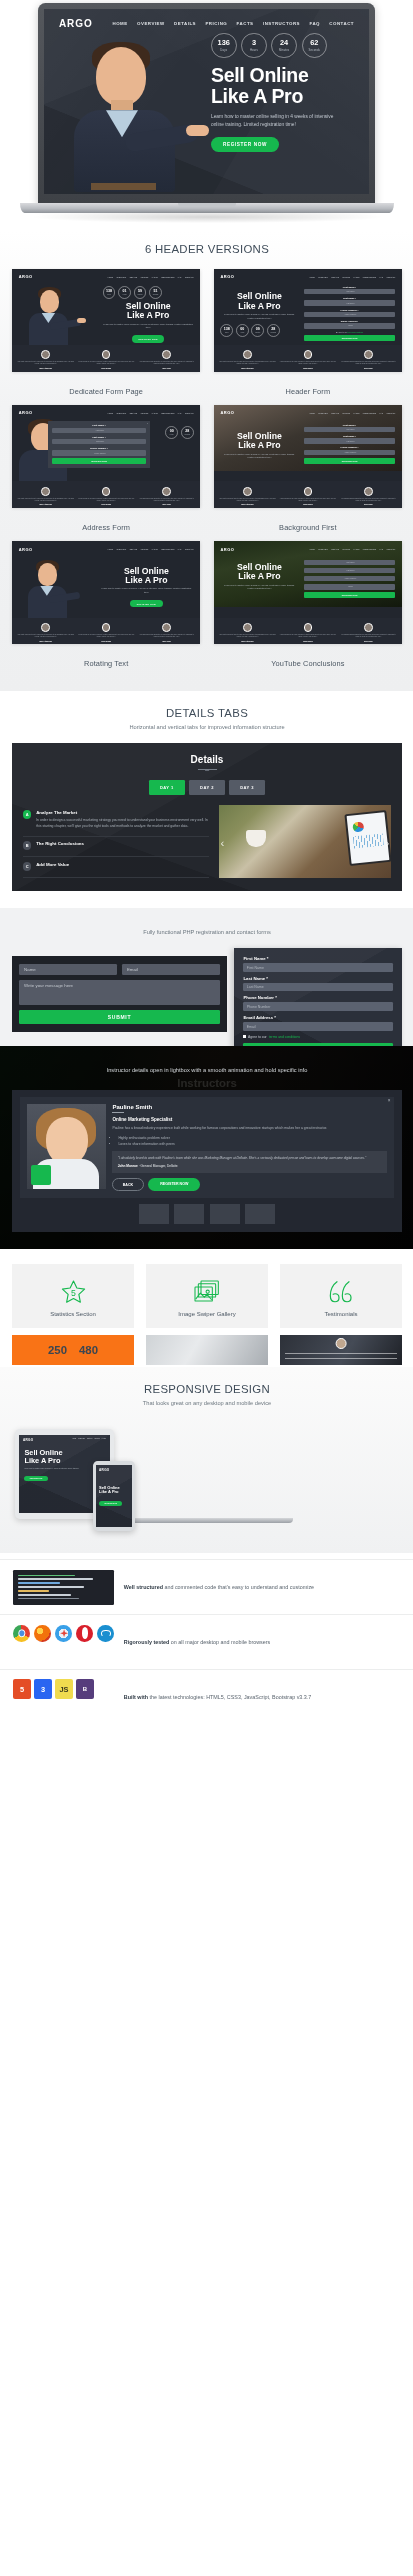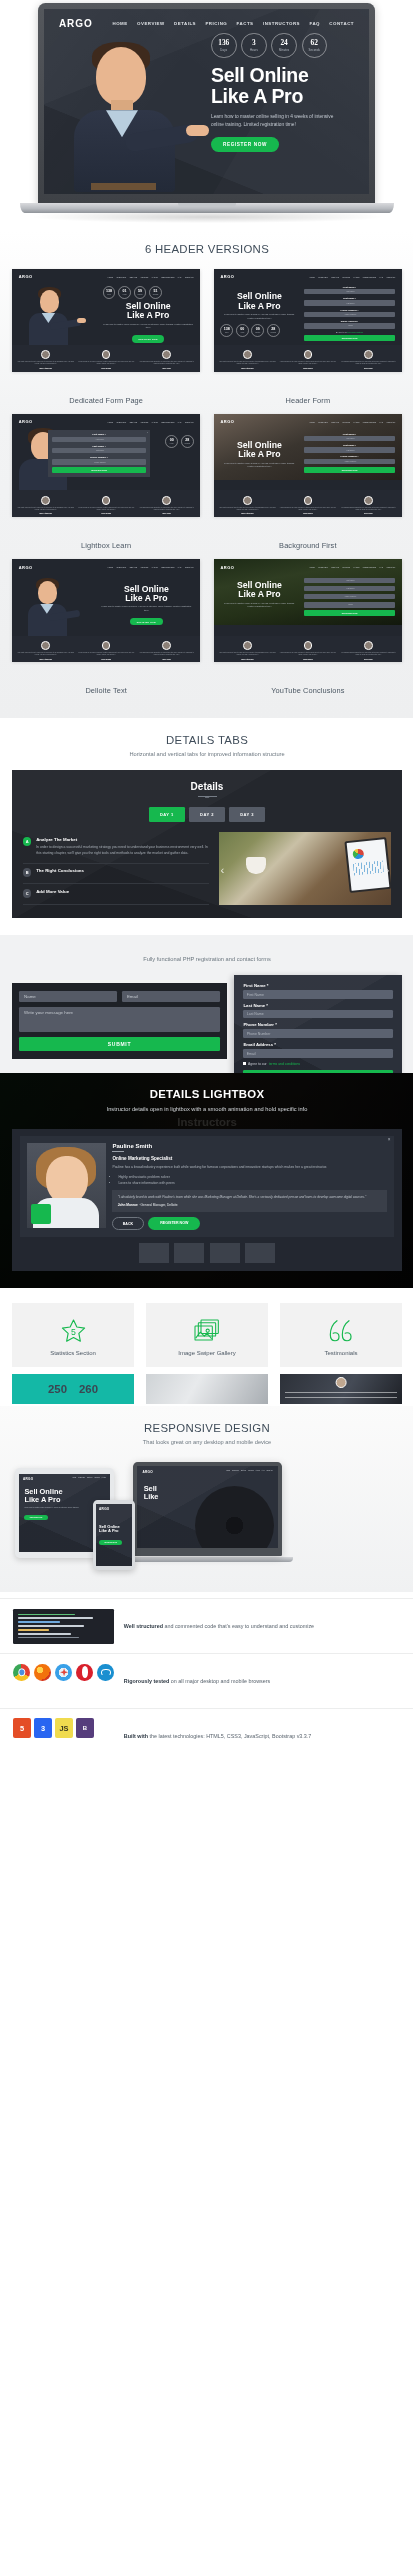--- a/index.html
+++ b/index.html
@@ -121,21 +121,21 @@
   .p-hand { position:absolute; left:142px; top:94px; width:23px; height:10.8px; background:#e8b690; border-radius:5.4px; }
   .p-belt { position:absolute; left:47px; top:152px; width:65px; height:6.7px; background:#6b5136; }
 
   .hero-right { flex: 1; padding: 4px 17.5px 0 0; text-align: left; }
   .counters { display: flex; gap: 4.7px; margin-bottom: 6.7px; }
   .counter {
     width: 25.5px; height: 25.5px; border-radius: 50%;
     border: 0.8px solid rgba(255,255,255,.42);
     display: flex; flex-direction: column; align-items: center; justify-content: center;
   }
-  .counter .c-num { font-size: 7.4px; font-weight: 700; color: #fff; line-height: 1; font-family: Liberation Serif, serif; }
+  .counter .c-num { font-size: 7.4px; font-weight: 700; color: #fff; line-height: 1; }
   .counter .c-lab { font-size: 2.8px; color: #b9bfc7; margin-top: 1.3px; letter-spacing: 0.1px; }
   .hero-h1 {
     font-size: 19.5px; font-weight: 700; color: #fff; line-height: 1.07; letter-spacing: -0.3px;
   }
   .hero-p { font-size: 4.8px; color: #c4cad2; line-height: 1.65; margin-top: 6px; max-width: 132px; }
   .btn-green {
     display: inline-block; margin-top: 8px;
     background: #16b84e; color: #fff; font-size: 4.7px; font-weight: 700;
     letter-spacing: 0.6px; padding: 5.4px 12px; border-radius: 11.4px; border: none;
   }
@@ -148,21 +148,21 @@
   .thumbs-grid {
     display: grid; grid-template-columns: 1fr 1fr;
     gap: 0 13.4px; padding: 0 12px; margin-top: 13.4px;
   }
   .thumb-cell { text-align: center; margin-bottom: 9.4px; }
   .thumb {
     width: 100%; height: 103px; overflow: hidden;
     background: #22262e; position: relative;
     box-shadow: 0 0.7px 3.4px rgba(0,0,0,.16);
   }
-  .thumb-label { font-size: 7.4px; color: #4b5763; margin-top: 24px; letter-spacing: 0.1px; }
+  .thumb-label { font-size: 7.4px; color: #4b5763; margin-top: 15px; letter-spacing: 0.1px; }
 
   
   .mini { position: absolute; inset: 0; }
   .mini-nav {
     display:flex; align-items:center; justify-content:space-between;
     padding: 5.4px 6.7px 0 6.7px;
   }
   .mini-logo { font-size: 4px; font-weight: 700; color:#fff; letter-spacing:0.5px; }
   .mini-links { display:flex; gap:3.4px; }
   .mini-links i { font-style:normal; font-size:1.7px; color:#cfd4da; letter-spacing:0.1px; }
@@ -325,21 +325,21 @@
   .lb-thumb { width:30px; height:20px; background:#3c414b; }
 
   
   .feat-sec { background:#fff; padding: 15px 0 2.7px; }
   .feat-grid { display:grid; grid-template-columns:repeat(3,1fr); gap:12px; padding:0 12px; }
   .feat-card { background:#f2f2f2; padding:13.4px 4px 10.8px; text-align:center; }
   .feat-ico { height:28px; display:flex; align-items:center; justify-content:center; }
   .feat-lab { font-size:6px; color:#4e5a66; margin-top:5.4px; }
 
   .stats-row { display:grid; grid-template-columns:repeat(3,1fr); gap:12px; padding:6.7px 12px 0; }
-  .stat-box { background:#14b8a6; height:30px; display:flex; align-items:center; justify-content:center; gap:12px; }
+  .stat-box { background:#f97316; height:30px; display:flex; align-items:center; justify-content:center; gap:12px; }
   .stat-n { font-size:11.4px; font-weight:700; color:#3b4651; }
   .ph-img { height:30px; position:relative; overflow:hidden; }
   .ph-1 { background: linear-gradient(120deg,#cfd3d6 0%,#e8eaec 40%,#a8adb2 100%); }
   .ph-2 { background: linear-gradient(120deg,#2d3139 0%,#454b56 55%,#1e2127 100%); }
   .ph-av { position:absolute; left:50%; top:3.4px; transform:translateX(-50%);
            width:10.8px;height:10.8px;border-radius:50%;background:#c0a78f;border:0.7px solid #fff; }
   .ph-lines { position:absolute; left:5.4px; right:5.4px; bottom:3.4px; height:8px;
               background: repeating-linear-gradient(180deg, rgba(255,255,255,.5) 0 0.7px, transparent 0.7px 2.7px); }
 
   
@@ -690,21 +690,21 @@
                 </div>
               <div class="mt">
                   <div class="av"></div>
                   <div class="q">"My background has absolutely no connection with online selling but I managed to reach my goals in 2 months with Argo."</div>
                   <div class="n">Mike Town</div>
                 </div>
             </div>
 
           </div>
         </div>
-        <div class="thumb-label">Lightbox Learn</div>
+        <div class="thumb-label">Address Form</div>
       </div>
 
       <div class="thumb-cell">
         <div class="thumb">
           <div class="mini">
             <div style="position:absolute;left:0;top:0;right:0;height:66px;background:linear-gradient(160deg,#6d6055 0%,#3a352f 45%,#241f1b 100%);"></div>
             <div class="mini-nav" style="position:relative;z-index:2;">
               <div class="mini-logo">ARGO</div>
               <div class="mini-links">
                 <i>HOME</i>
@@ -804,21 +804,21 @@
                 </div>
               <div class="mt">
                   <div class="av"></div>
                   <div class="q">"My background has absolutely no connection with online selling but I managed to reach my goals in 2 months with Argo."</div>
                   <div class="n">Mike Town</div>
                 </div>
             </div>
 
           </div>
         </div>
-        <div class="thumb-label">Delloite Text</div>
+        <div class="thumb-label">Rotating Text</div>
       </div>
 
       <div class="thumb-cell">
         <div class="thumb">
           <div class="mini">
             <div style="position:absolute;left:0;top:0;right:0;height:66px;background:linear-gradient(170deg,#1d2a16 0%,#2f3d22 30%,#243018 62%,#12180d 100%);"></div>
             <div class="mini-nav" style="position:relative;z-index:2;">
               <div class="mini-logo">ARGO</div>
               <div class="mini-links">
                 <i>HOME</i>
@@ -947,21 +947,20 @@
           <span class="rf-check"></span>
           <span>Agree to our </span>
             <em>terms and conditions</em>
         </div>
         <div class="rf-btn">REGISTER NOW</div>
       </div>
     </div>
   </section>
 
   <section class="lb-sec">
-    <h2 class="lb-title">DETAILS LIGHTBOX</h2>
     <p class="lb-sub">Instructor details open in lightbox with a smooth animation and hold specific info</p>
     <div class="lb-ghost">Instructors</div>
 
     <div class="lb-stage">
       <div class="lb-box">
         <div class="lb-close">×</div>
         <div class="lb-photo">
           <div class="lb-hair"></div>
           <div class="lb-face"></div>
           <div class="lb-shirt"></div>
@@ -1031,59 +1030,36 @@
           </svg>
         </div>
         <div class="feat-lab">Testimonials</div>
       </div>
 
     </div>
 
     <div class="stats-row">
       <div class="stat-box">
         <div class="stat-n">250</div>
-        <div class="stat-n">260</div>
+        <div class="stat-n">480</div>
       </div>
       <div class="ph-img ph-1"></div>
       <div class="ph-img ph-2">
         <div class="ph-av"></div>
         <div class="ph-lines"></div>
       </div>
     </div>
   </section>
 
   <section class="resp-sec">
     <h2 class="sec-title">RESPONSIVE DESIGN</h2>
     <p class="sec-sub">That looks great on any desktop and mobile device</p>
 
     <div class="devices">
 
-      <div class="d-laptop">
-        <div class="d-screen-dark">
-          <div class="d-disc"></div>
-          <div style="position:relative;z-index:2;display:flex;justify-content:space-between;padding:4px 5.4px 0;">
-            <div class="ds-logo">ARGO</div>
-            <div class="ds-nav">
-              <i>HOME</i>
-              <i>OVERVIEW</i>
-              <i>DETAILS</i>
-              <i>PRICING</i>
-              <i>FACTS</i>
-              <i>FAQ</i>
-              <i>CONTACT</i>
-            </div>
-          </div>
-          <div style="position:relative;z-index:2;padding:10.8px 0 0 6.7px;">
-            <div class="ds-h1">
-              <div>Sell</div>
-              <div>Like</div>
-            </div>
-          </div>
-        </div>
-      </div>
       <div class="d-laptop-base"></div>
 
       <div class="d-tablet">
         <div class="d-screen-dark">
           <div style="display:flex;justify-content:space-between;padding:3.4px 4px 0;">
             <div class="ds-logo">ARGO</div>
             <div class="ds-nav">
               <i>HOME</i>
               <i>OVERVIEW</i>
               <i>DETAILS</i>

